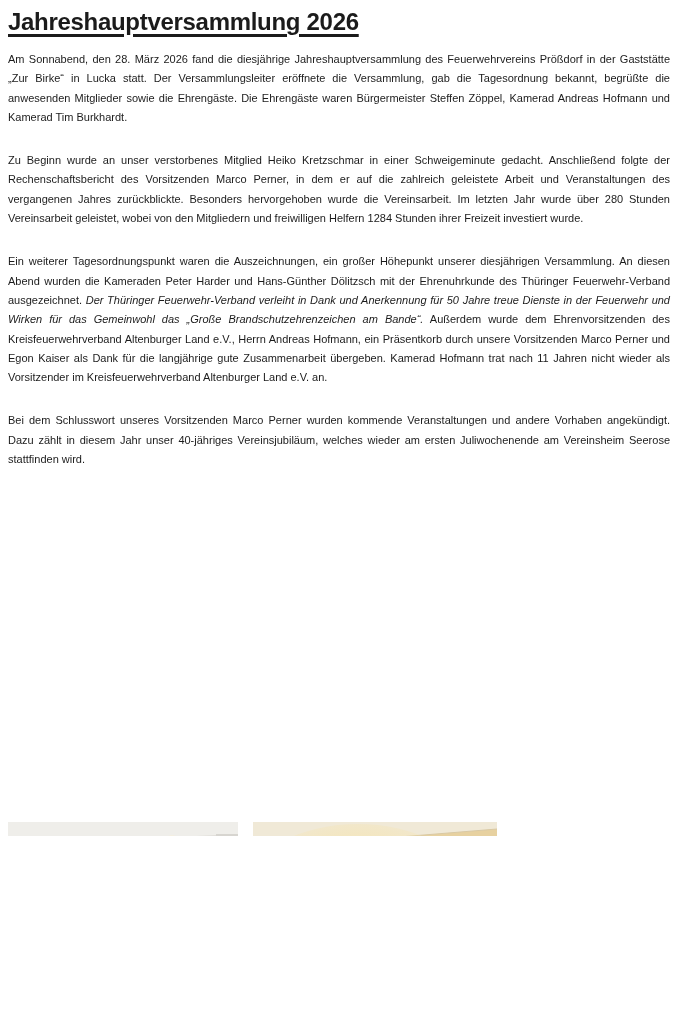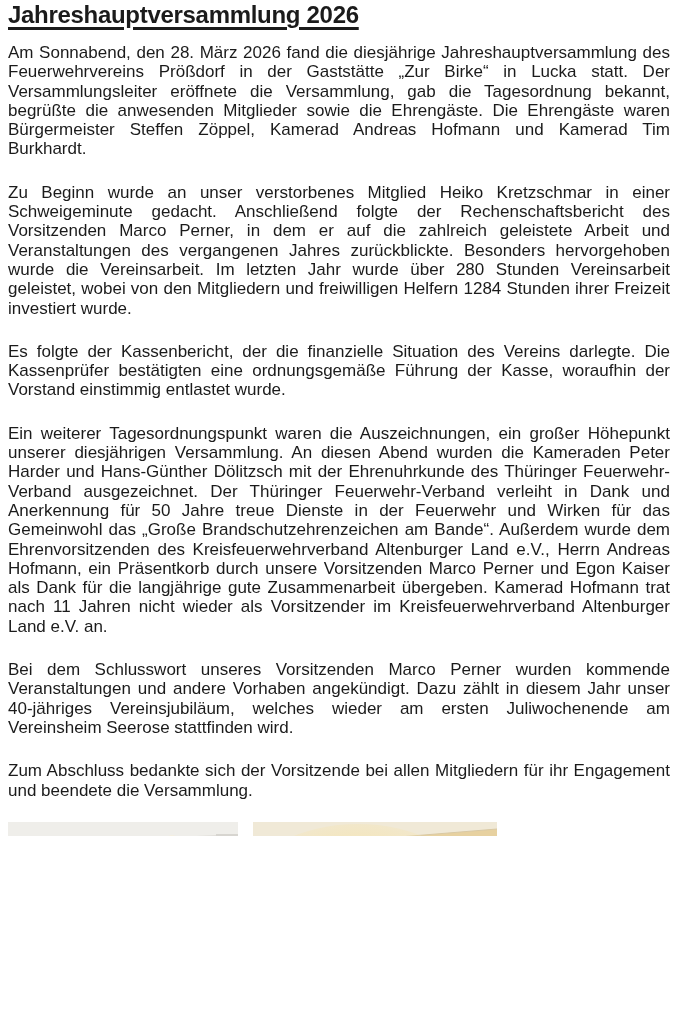--- a/index.html
+++ b/index.html
@@ -1,59 +1,57 @@
 <!DOCTYPE html>
 <html lang="de"><head>
 <meta charset="utf-8">
 <style>
   html,body{margin:0;padding:0;background:#ffffff;}
   .page{
     position:relative;
     width:678px;height:836px;
     box-sizing:border-box;
-    padding:1px 8px 0 8px;
+    padding:8px 8px 0 8px;
     background:#ffffff;
     color:#1b1b1b;
     font-family:"Liberation Sans","DejaVu Sans",sans-serif;
     overflow:hidden;
   }
   h1.doc-title{
     font-size:24px;line-height:28px;margin:0 0 14px 0;
     font-weight:700;letter-spacing:-0.3px;
     text-decoration:underline;
     text-decoration-thickness:2.5px;
     text-underline-offset:4px;
   }
   p.body-text{
     margin:0 0 24px 0;
-    font-size:17px;line-height:19.3px;
+    font-size:11px;line-height:19.3px;
     text-align:justify;
     text-justify:inter-word;
   }
   .seg-b{font-weight:400;}
-  .seg-i{}
+  .seg-i{font-style:italic;}
   .photos-block{position:absolute;left:8px;top:822px;width:662px;}
   .photo-row{display:flex;gap:15px;align-items:flex-start;}
   figure.photo{margin:0;padding:0;line-height:0;}
   .credit-author{font-size:15px;line-height:19px;font-weight:700;margin-top:8px;}
   .credit-org{font-size:15px;line-height:19px;font-weight:700;font-style:italic;margin-top:5px;}
 </style>
 </head>
 <body>
 
 <div class="page">
 
   <h1 class="doc-title">Jahreshauptversammlung 2026</h1>
 
   <p class="body-text"><span>Am Sonnabend, den 28. März 2026 fand die diesjährige Jahreshauptversammlung des Feuerwehrvereins Prößdorf in der Gaststätte „Zur Birke“ in Lucka statt. Der Versammlungsleiter eröffnete die Versammlung, gab die Tagesordnung bekannt, begrüßte die anwesenden Mitglieder sowie die Ehrengäste. Die Ehrengäste waren Bürgermeister Steffen Zöppel, Kamerad Andreas Hofmann und Kamerad Tim Burkhardt.</span></p>
   <p class="body-text"><span>Zu Beginn wurde an unser verstorbenes Mitglied Heiko Kretzschmar in einer Schweigeminute gedacht. Anschließend folgte der Rechenschaftsbericht des Vorsitzenden Marco Perner, in dem er auf die zahlreich geleistete Arbeit und Veranstaltungen des vergangenen Jahres zurückblickte. Besonders hervorgehoben wurde die Vereinsarbeit. Im letzten Jahr wurde über 280 Stunden Vereinsarbeit geleistet, wobei von den Mitgliedern und freiwilligen Helfern 1284 Stunden ihrer Freizeit investiert wurde.</span></p>
-  <p class="body-text"><span>Es folgte der Kassenbericht, der die finanzielle Situation des Vereins darlegte. Die Kassenprüfer bestätigten eine ordnungsgemäße Führung der Kasse, woraufhin der Vorstand einstimmig entlastet wurde.</span></p>
   <p class="body-text"><span>Ein weiterer Tagesordnungspunkt waren die Auszeichnungen, ein großer Höhepunkt unserer diesjährigen Versammlung. An diesen Abend wurden die </span><span class="seg-b">Kameraden Peter Harder und Hans-Günther Dölitzsch mit der Ehrenuhrkunde des Thüringer Feuerwehr-Verband ausgezeichnet</span><span>. </span><span class="seg-i">Der Thüringer Feuerwehr-Verband verleiht in Dank und Anerkennung für 50 Jahre treue Dienste in der Feuerwehr und Wirken für das Gemeinwohl das „Große Brandschutzehrenzeichen am Bande“.</span><span> Außerdem wurde dem </span><span class="seg-b">Ehrenvorsitzenden des Kreisfeuerwehrverband Altenburger Land e.V., Herrn Andreas Hofmann, ein Präsentkorb durch unsere Vorsitzenden Marco Perner und Egon Kaiser als Dank für die langjährige gute Zusammenarbeit übergeben</span><span>. Kamerad Hofmann trat nach 11 Jahren nicht wieder als Vorsitzender im Kreisfeuerwehrverband Altenburger Land e.V. an.</span></p>
   <p class="body-text"><span>Bei dem Schlusswort unseres Vorsitzenden Marco Perner wurden kommende Veranstaltungen und andere Vorhaben angekündigt. Dazu zählt in diesem Jahr unser 40-jähriges Vereinsjubiläum, welches wieder am ersten Juliwochenende am Vereinsheim Seerose stattfinden wird.</span></p>
-  <p class="body-text"><span>Zum Abschluss bedankte sich der Vorsitzende bei allen Mitgliedern für ihr Engagement und beendete die Versammlung.</span></p>
 
   <div class="photos-block">
     <div class="photo-row">
 
       <figure class="photo" title="Fünf Männer stehen nebeneinander in einem Saal, zwei halten Blumensträuße und Urkunden">
         <svg width="230" height="157" viewBox="0 0 230 157" role="img">
           <defs>
             <radialGradient id="gl1" cx="50%" cy="40%" r="55%">
               <stop offset="0%" stop-color="#fff6d8" stop-opacity="0.95"></stop>
               <stop offset="70%" stop-color="#fdf0cd" stop-opacity="0.35"></stop>

